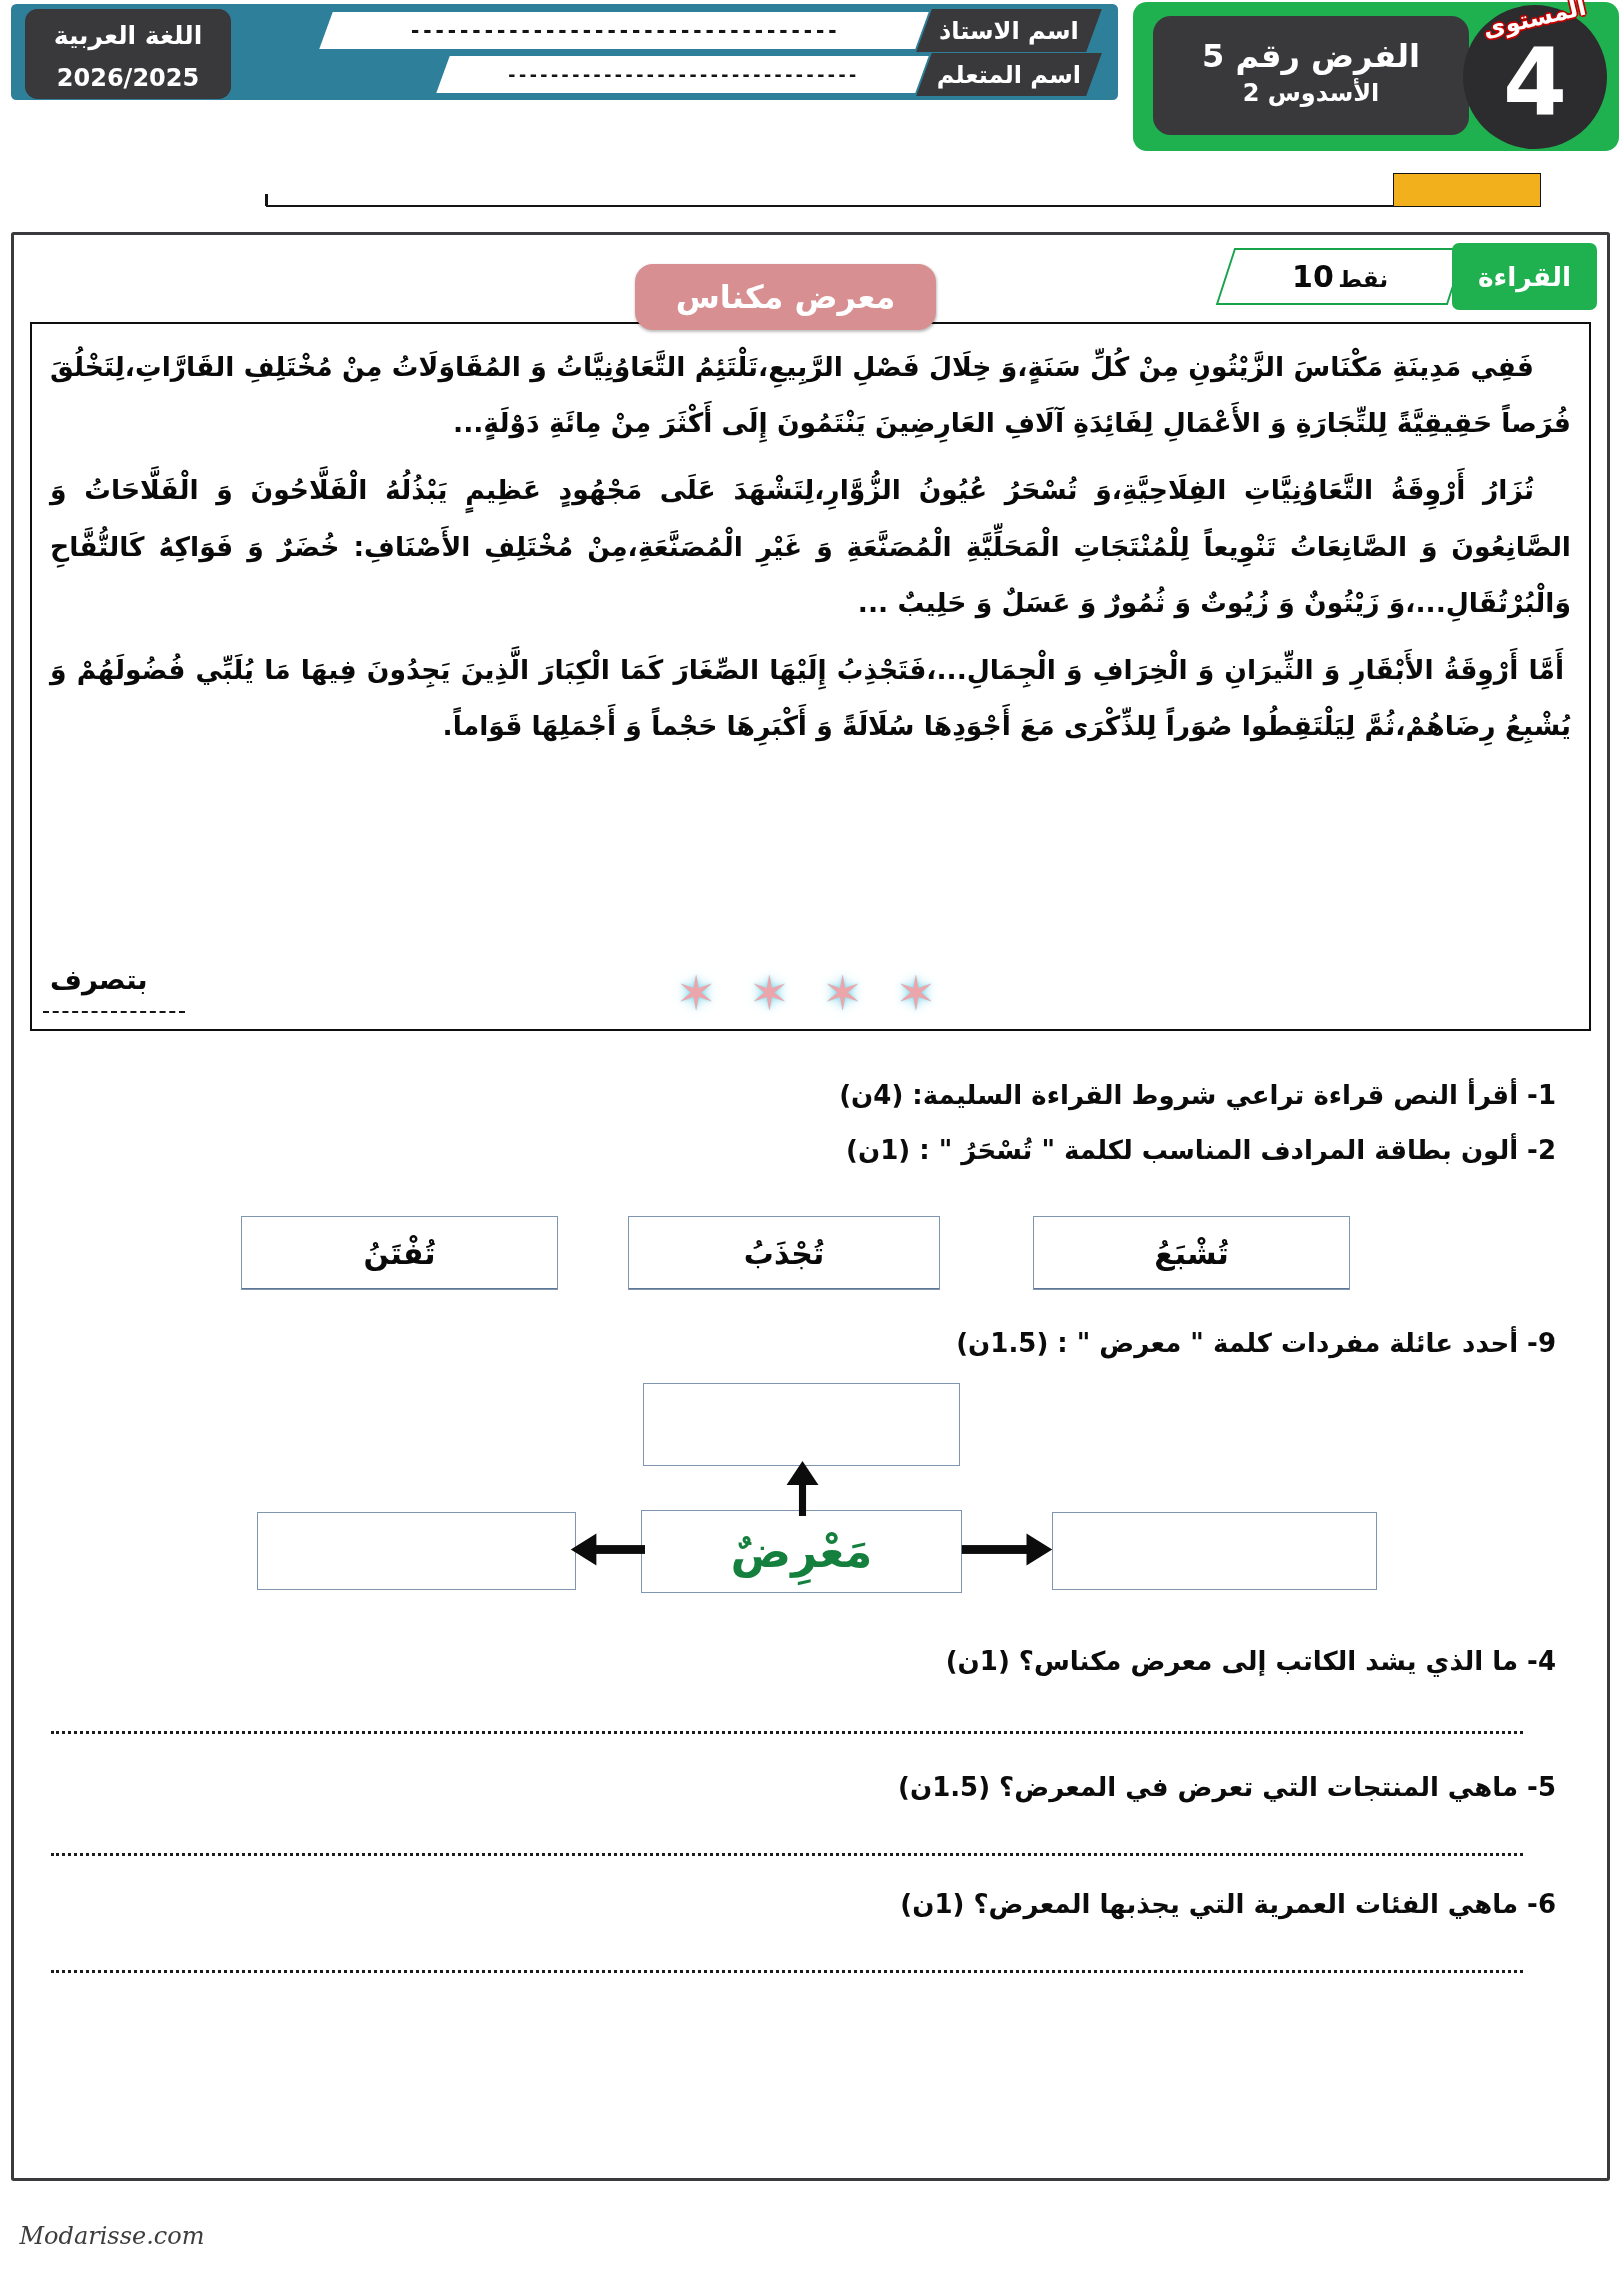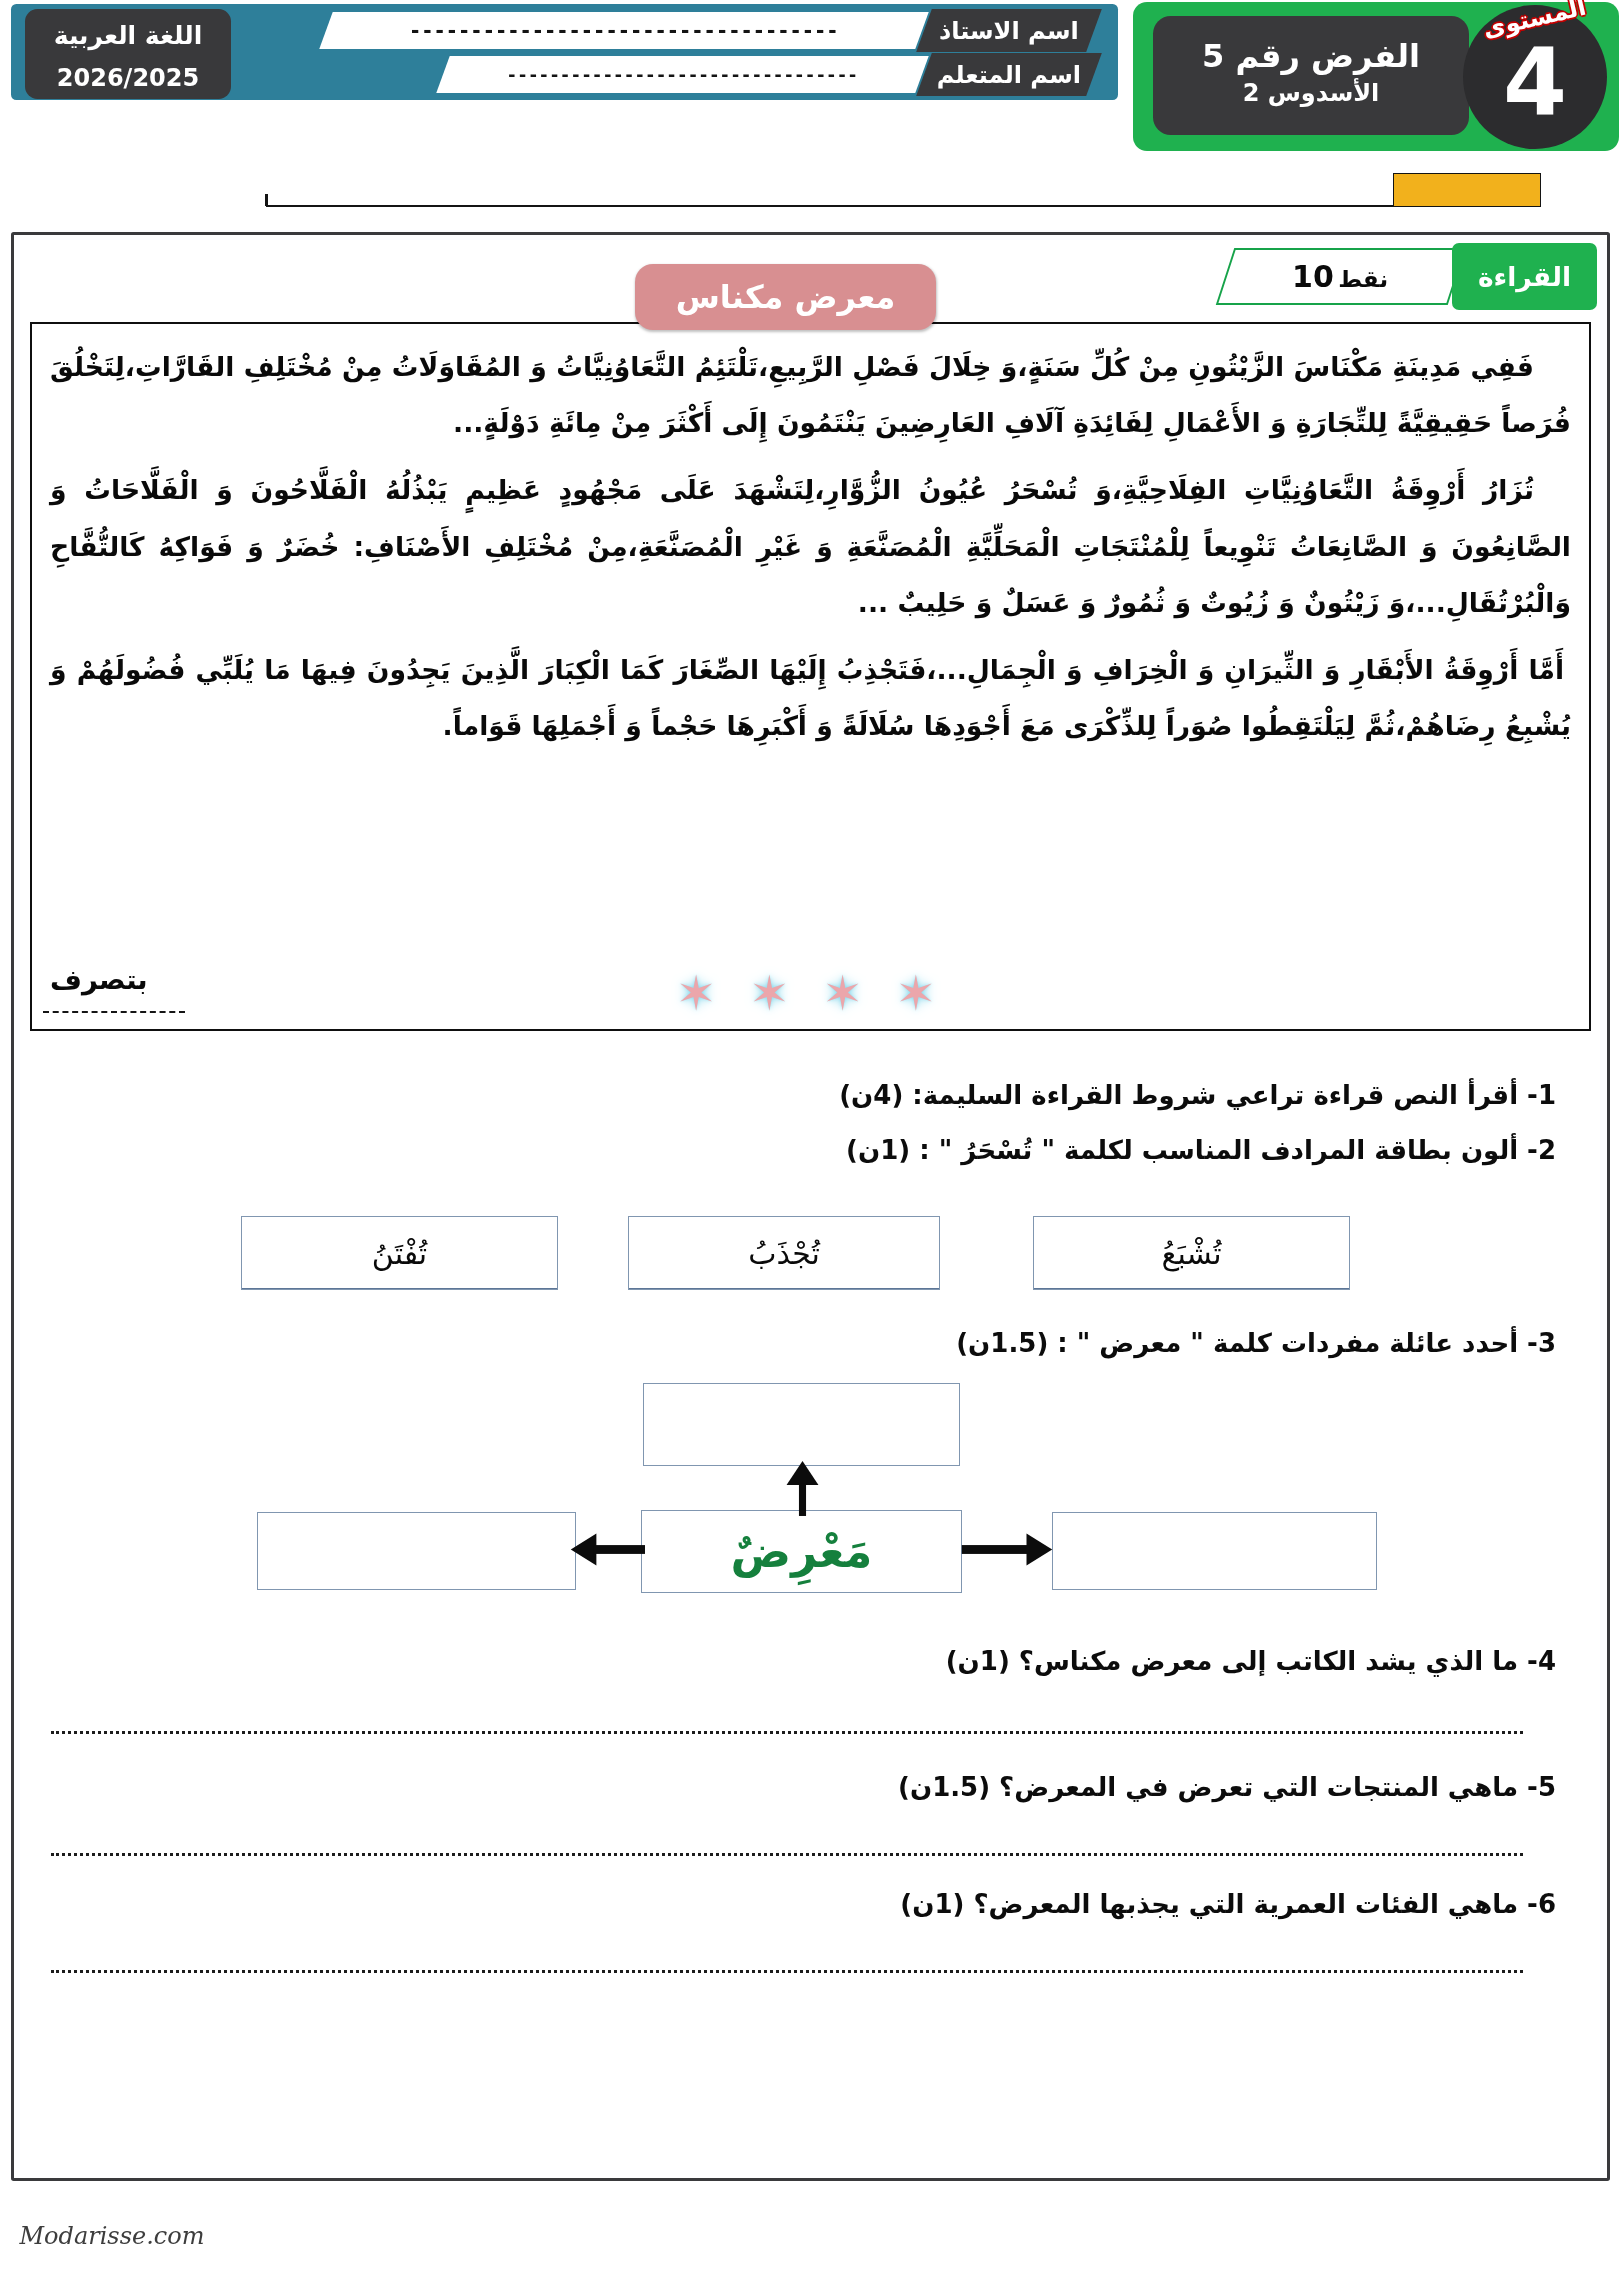--- a/index.html
+++ b/index.html
@@ -33,21 +33,21 @@
   .passage-box{border:2.7px solid #0f0f0f;background:#fff;}
   .passage{color:#0a0a0a;font-weight:bold;font-size:26.6px;line-height:2.12;text-align:justify;}
   .passage p{margin:0 0 10.6px 0;text-indent:37px;}
   .passage p.no-ind{text-indent:7px;}
   .attribution{font-weight:bold;font-size:27.5px;color:#0a0a0a;}
   .attr-underline{border-top:2.7px dashed #141414;height:0;}
   .stars{direction:ltr;font-size:48px;letter-spacing:8.9px;color:#eba6ab;
          text-shadow:0 0 10.6px #7fd4ea,0 0 4.4px #a8e4f2,0 0 1.8px #bdecf5;white-space:nowrap;}
   .question{font-weight:bold;font-size:26px;color:#0c0c0c;white-space:nowrap;text-align:right;}
   .word-card{background:#fff;border:1.8px solid #8096b0;box-shadow:0 -0.9px 0 #5d7696 inset;
-             font-weight:normal;font-size:30px;color:#0a0a0a;}
+             font-weight:bold;font-size:30px;color:#0a0a0a;}
   .fam-box{background:#fff;border:1.8px solid #8096b0;}
   .fam-word{font-weight:bold;font-size:45px;color:#15803d;text-align:center;}
   .dotted-line{border-top:3.5px dotted #1c1c1c;height:0;}
   .sep-line{border-top:2.7px solid #141414;height:0;}
   .yellow-box{background:#f2b11c;border:1.8px solid #141414;}
   .footer{font-family:"DejaVu Serif",serif;font-style:italic;font-size:24px;color:#3d3d3d;direction:ltr;}
   .num{font-weight:bold;}
 </style>
 </head>
 <body>
@@ -119,21 +119,21 @@
 <div class="abs word-card center" style="left:1033px;top:1216px;width:317px;height:74px;">
   <span>تُشْبَعُ</span>
 </div>
 <div class="abs word-card center" style="left:628px;top:1216px;width:312px;height:74px;">
   <span>تُجْذَبُ</span>
 </div>
 <div class="abs word-card center" style="left:241px;top:1216px;width:317px;height:74px;">
   <span>تُفْتَنُ</span>
 </div>
 
-<div class="abs question" style="right:67px;top:1328px;">3- أحدد عائلة مفردات كلمة " معرض " : (1.5ن)</div>
+<div class="abs question" style="right:67px;top:1328px;">9- أحدد عائلة مفردات كلمة " معرض " : (1.5ن)</div>
 
 <div class="abs fam-box" style="left:643px;top:1383px;width:317px;height:83px;"></div>
 <div class="abs fam-box center" style="left:641px;top:1510px;width:321px;height:83px;">
   <span class="fam-word">مَعْرِضٌ</span>
 </div>
 <div class="abs fam-box" style="left:257px;top:1512px;width:319px;height:78px;"></div>
 <div class="abs fam-box" style="left:1052px;top:1512px;width:325px;height:78px;"></div>
 
 <svg class="abs" style="left:783px;top:1461px;" width="39" height="55" viewBox="0 0 44 62">
   <polygon points="22,0 4,27 40,27" fill="#0c0c0c"></polygon>

